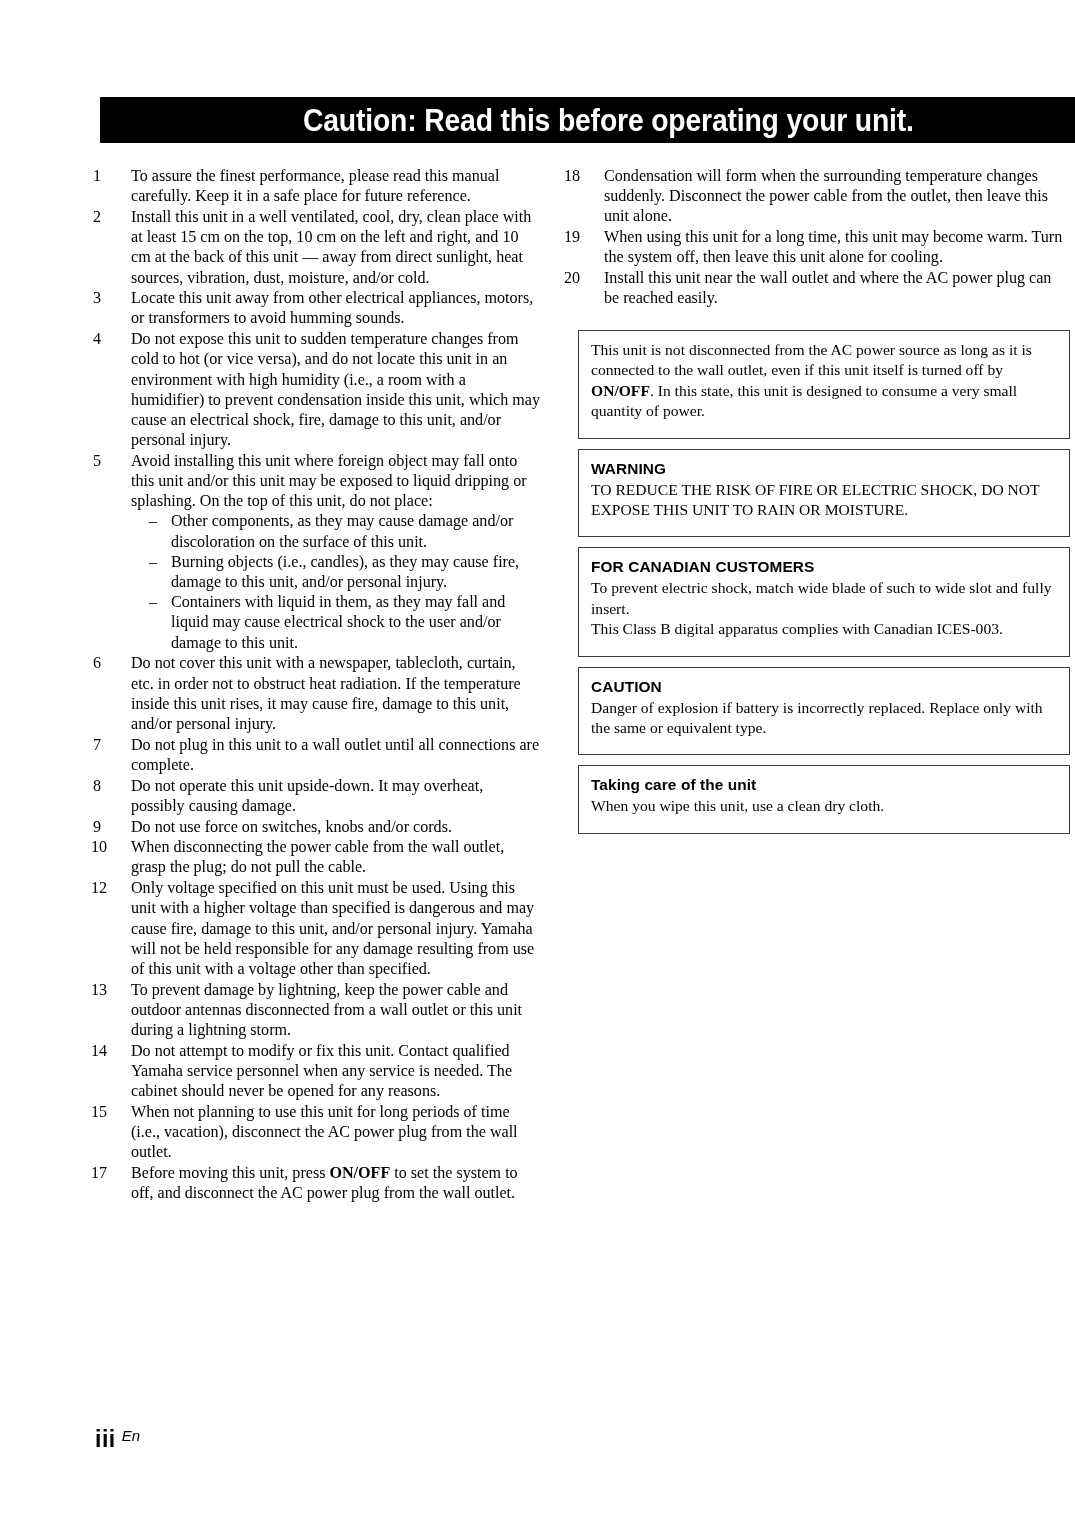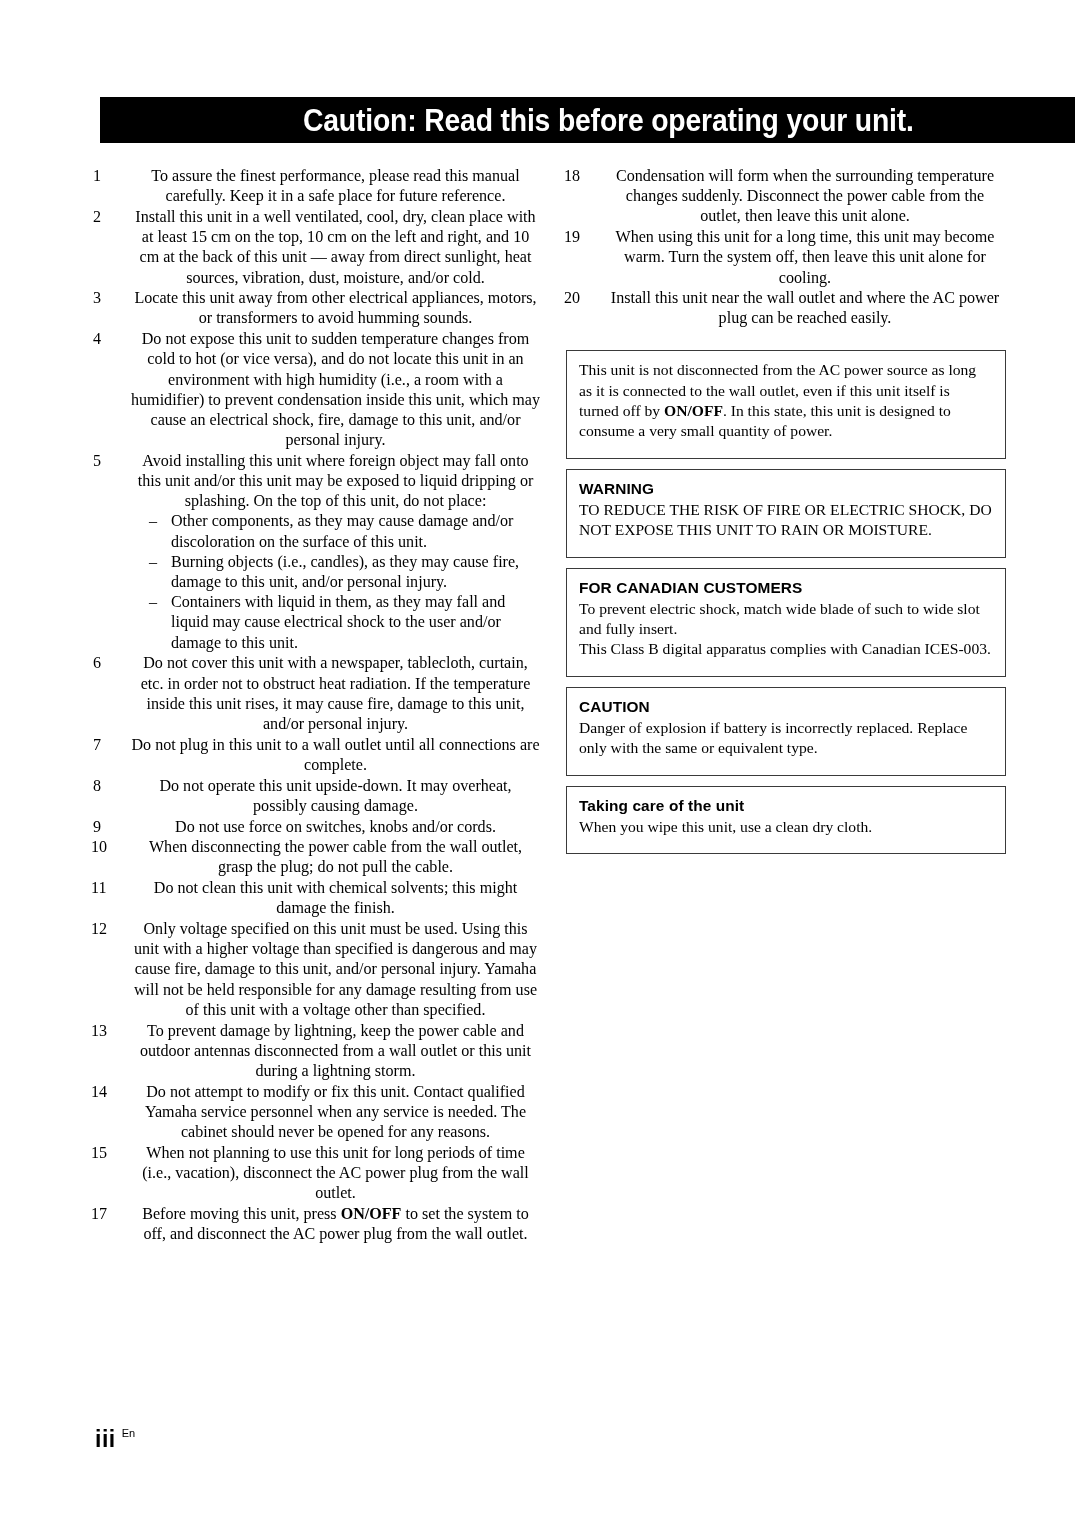--- a/index.html
+++ b/index.html
@@ -52,21 +52,21 @@
   .col {
     position: absolute;
     top: 166px;
   }
   .col-left {
     left: 93px;
     width: 447px;
   }
   .col-right {
     left: 566px;
-    width: 440px;
+    width: 504px;
   }
 
   
   ol.numlist {
     list-style: none;
     margin: 0;
     padding: 0;
   }
   ol.numlist > li {
     position: relative;
@@ -83,21 +83,20 @@
     width: 24px;
     text-align: left;
     font-size: 16.1px;
     line-height: 20.2px;
   }
   ol.numlist > li .num.wide {
     left: -2px;
   }
   .item-text {
     display: block;
-    text-align: center;
   }
 
   
   ul.dashlist {
     list-style: none;
     margin: 0;
     padding: 0;
   }
   ul.dashlist > li {
     position: relative;
@@ -111,20 +110,21 @@
     left: 0;
     top: 0;
   }
 
   
   .notice-box {
     border: 1.4px solid #3a3a3a;
     padding: 9px 12px 16px 12px;
     margin-bottom: 10px;
     box-sizing: border-box;
+    margin-left: 12px;
   }
   .notice-box p {
     margin: 0;
     font-size: 15.6px;
     line-height: 20.4px;
   }
   .notice-heading {
     font-family: "Liberation Sans", "DejaVu Sans", sans-serif;
     font-weight: bold;
     font-size: 15.4px;
@@ -143,21 +143,22 @@
   }
   .footer .folio {
     font-family: "Liberation Sans", "DejaVu Sans", sans-serif;
     font-weight: bold;
     font-size: 23px;
     letter-spacing: 0.5px;
     line-height: 1;
   }
   .footer .lang {
     font-family: "Liberation Sans", "DejaVu Sans", sans-serif;
-    font-size: 11px;
+    font-style: italic;
+    font-size: 15px;
     margin-left: 6px;
     line-height: 1;
   }
 
   b, .bold { font-weight: bold; }
 </style>
 </head>
 <body>
 
 <div class="page">
@@ -226,24 +227,20 @@
       <li>
         <span class="num">9</span>
         <span class="item-text">Do not use force on switches, knobs and/or cords.</span>
       </li>
 
       <li>
         <span class="num wide">10</span>
         <span class="item-text">When disconnecting the power cable from the wall outlet, grasp the plug; do not pull the cable.</span>
       </li>
 
-      <li>
-        <span class="num wide">11</span>
-        <span class="item-text">Do not clean this unit with chemical solvents; this might damage the finish.</span>
-      </li>
 
       <li>
         <span class="num wide">12</span>
         <span class="item-text">Only voltage specified on this unit must be used. Using this unit with a higher voltage than specified is dangerous and may cause fire, damage to this unit, and/or personal injury. Yamaha will not be held responsible for any damage resulting from use of this unit with a voltage other than specified.</span>
       </li>
 
       <li>
         <span class="num wide">13</span>
         <span class="item-text">To prevent damage by lightning, keep the power cable and outdoor antennas disconnected from a wall outlet or this unit during a lightning storm.</span>
       </li>

